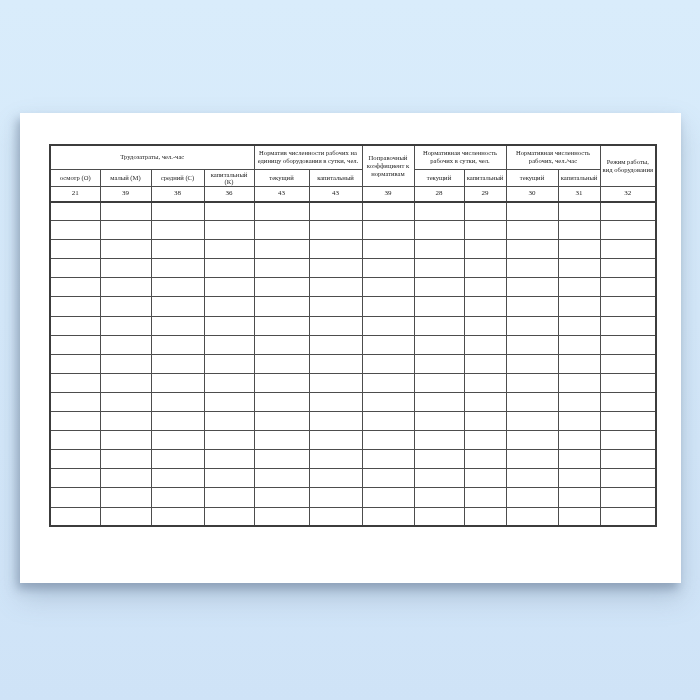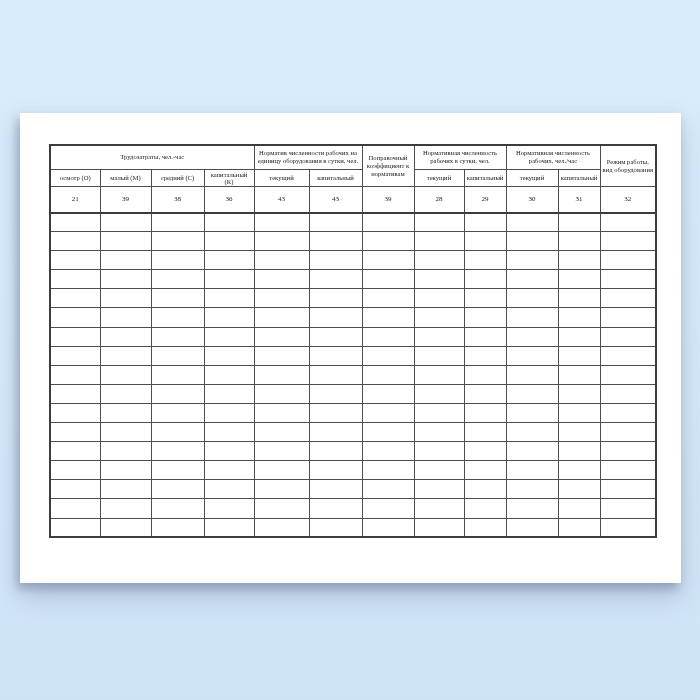--- a/index.html
+++ b/index.html
@@ -47,21 +47,21 @@
     height: 24px;
     font-size: 6.6px;
     line-height: 1.22;
   }
   tr.sub-row th {
     height: 15px;
     font-size: 6.6px;
     line-height: 1.1;
   }
   tr.num-row td {
-    height: 26px;
+    height: 15px;
     font-size: 7px;
     line-height: 1;
     border-bottom: 2px solid #3c3c3c;
   }
   tbody.grid td {
     height: 19.1px;
   }
 </style>
 </head>
 <body>

